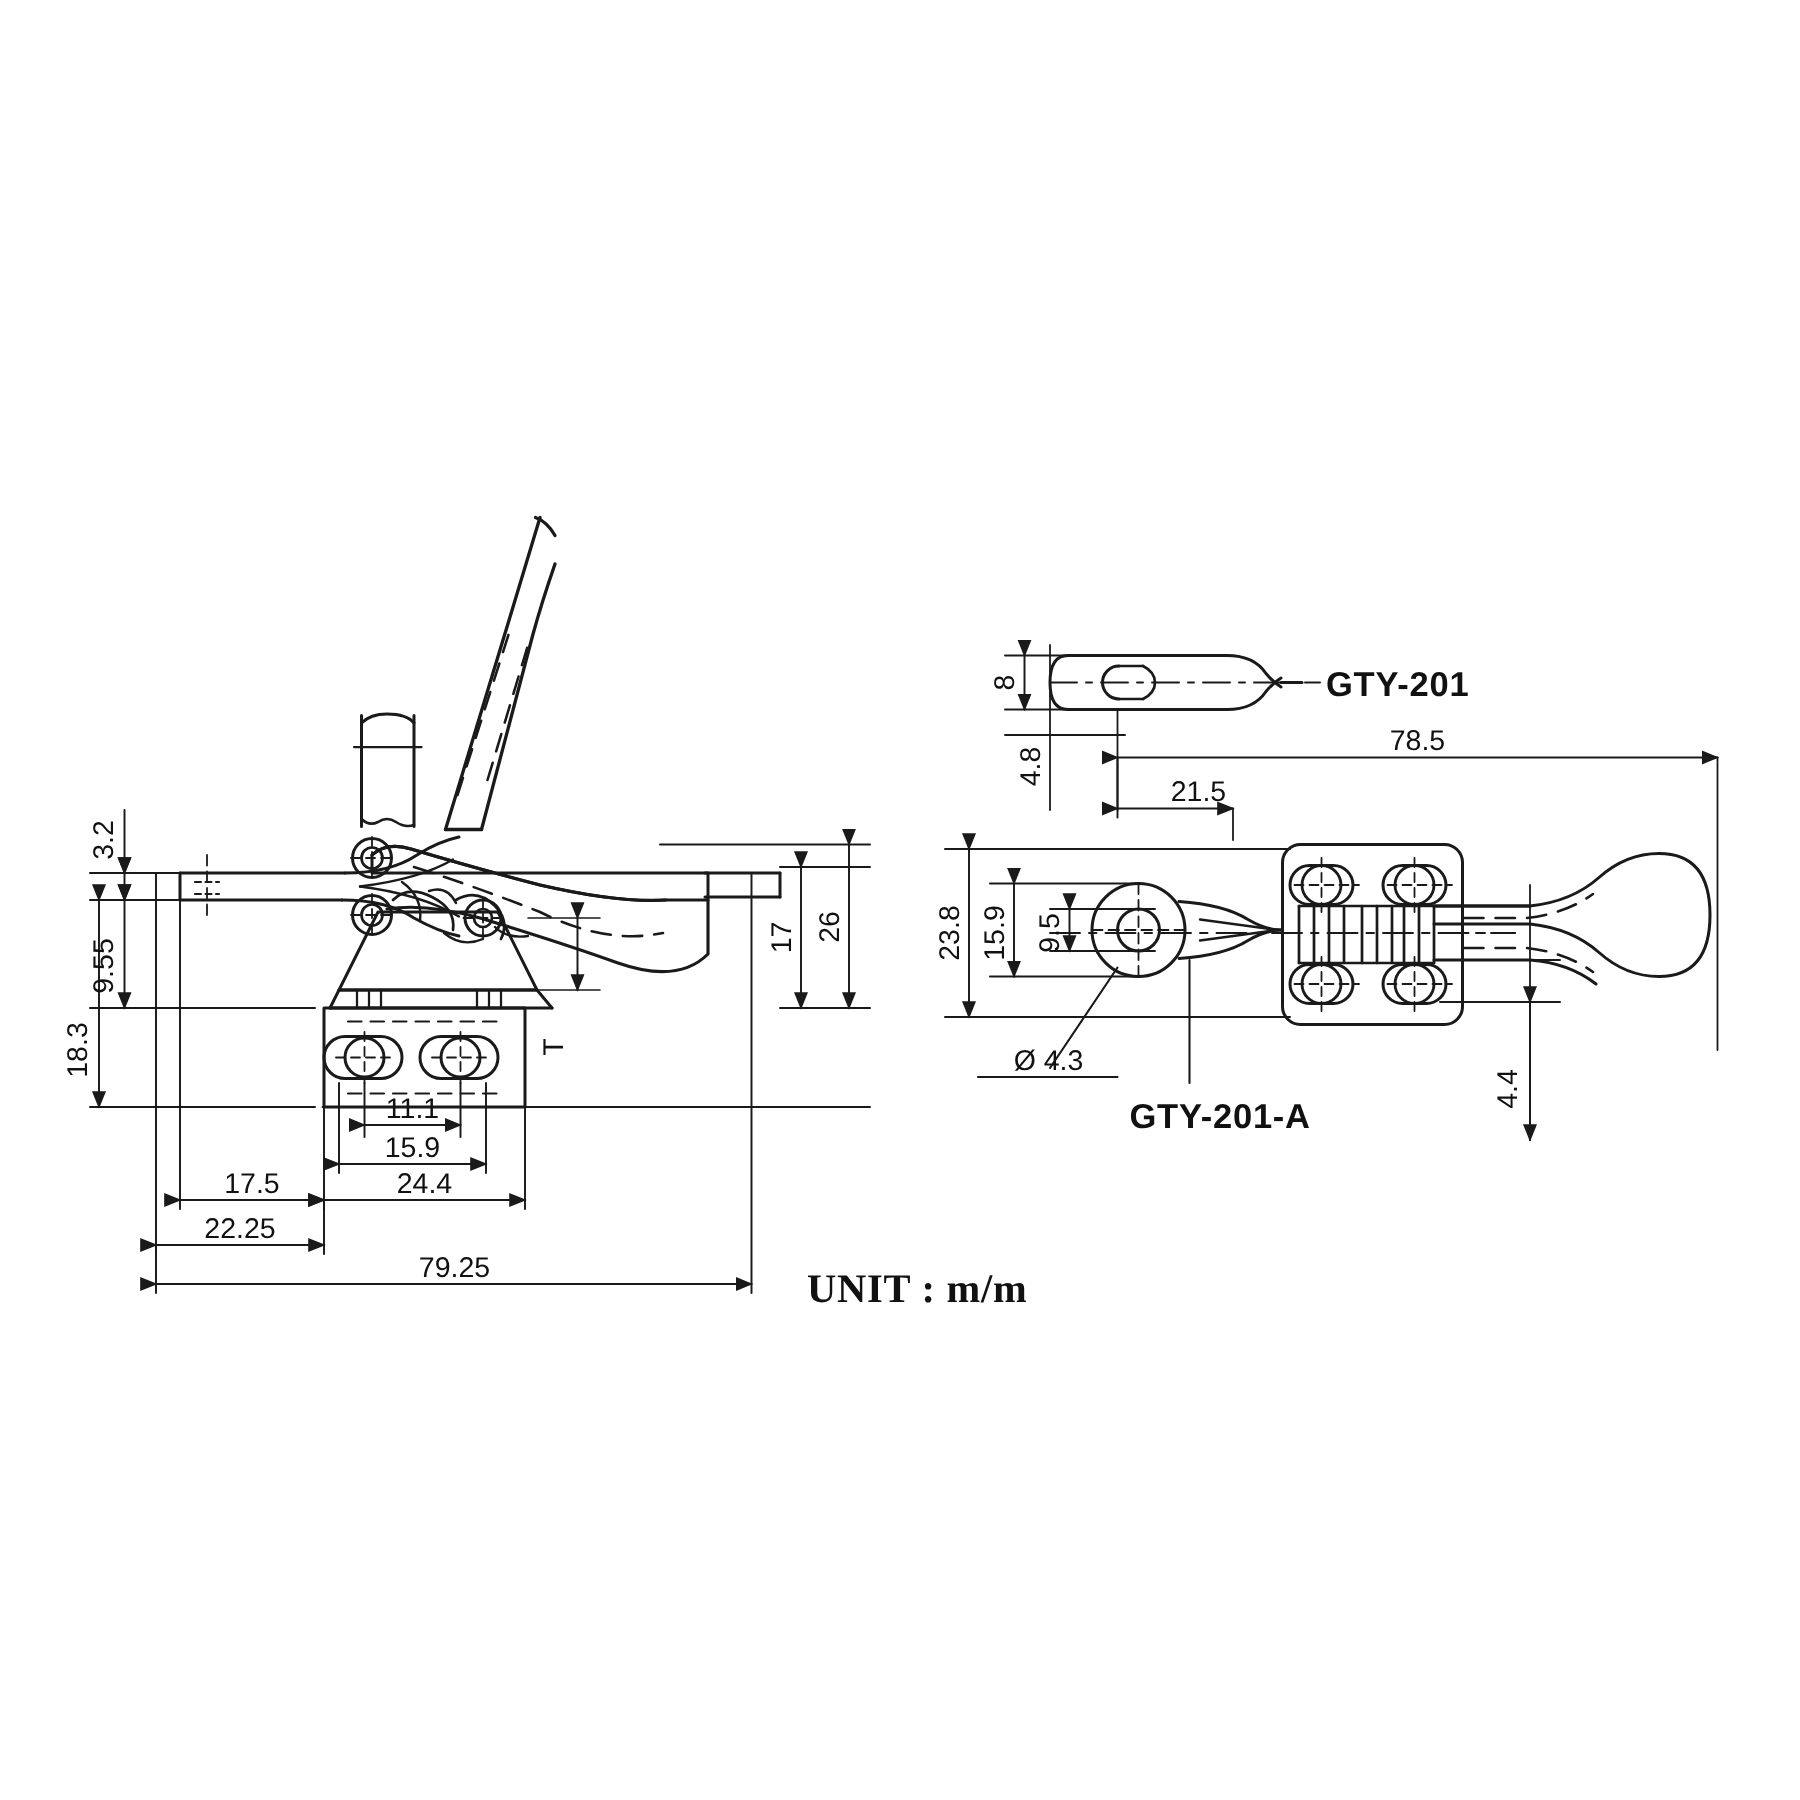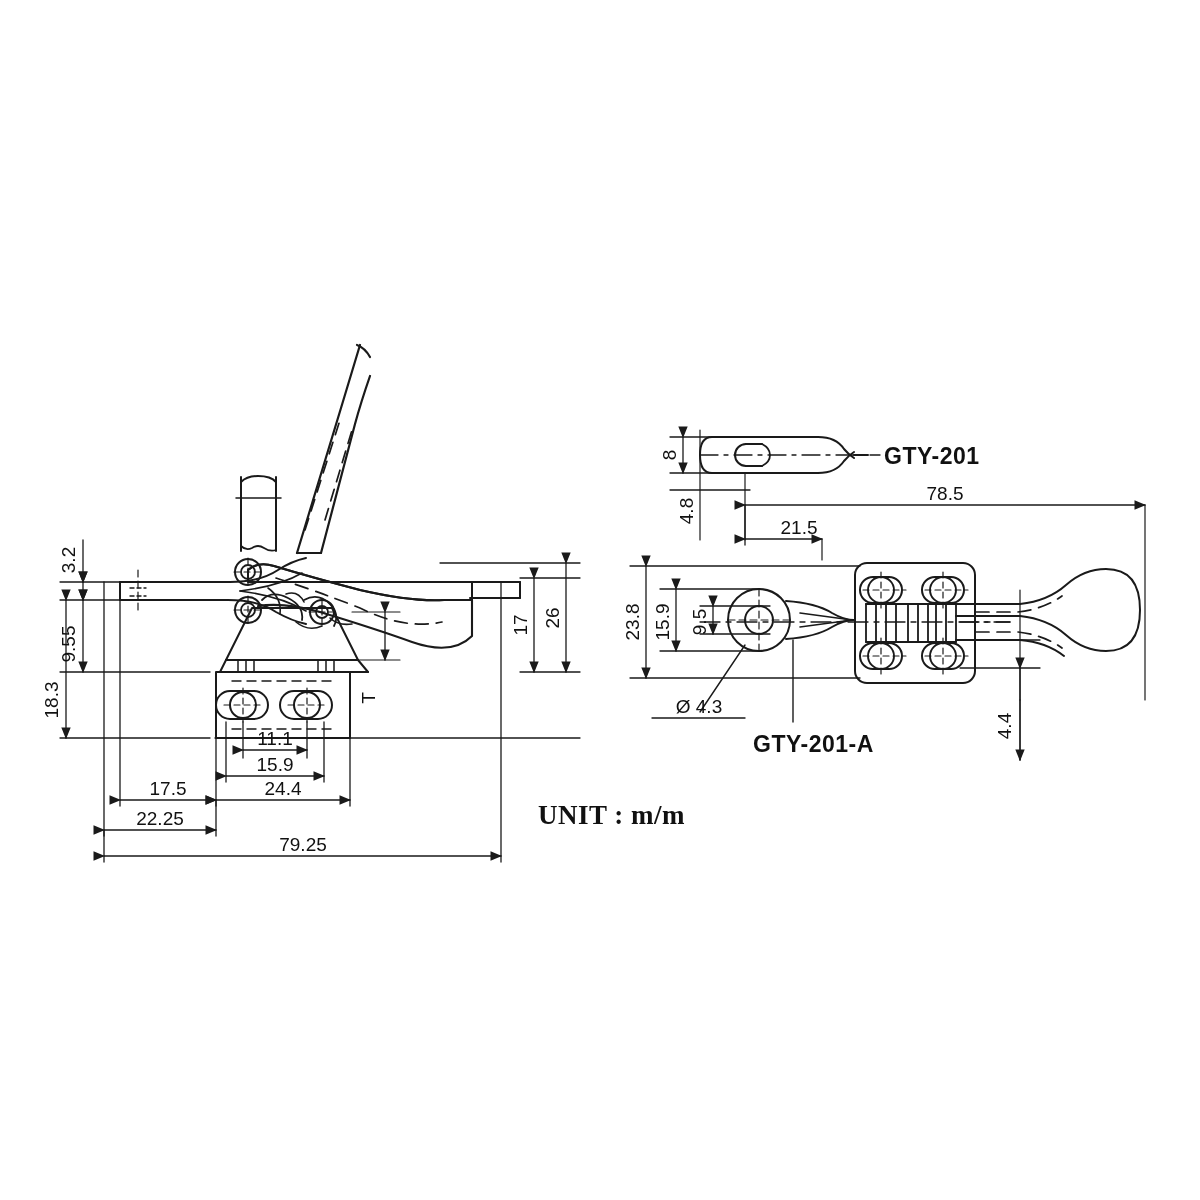--- a/index.html
+++ b/index.html
@@ -18,21 +18,21 @@
   #drawing {
     position: absolute;
     left: 0;
     top: 0;
     width: 1200px;
     height: 1200px;
   }
   .unit-note {
     position: absolute;
     left: 538px;
-    top: 800px;
+    top: 844px;
     font-family: "Liberation Serif", serif;
     font-weight: bold;
     font-size: 27px;
     color: #111111;
     letter-spacing: 0.5px;
     white-space: nowrap;
   }
   text.dim {
     font-family: "Liberation Sans", sans-serif;
     font-size: 19px;

